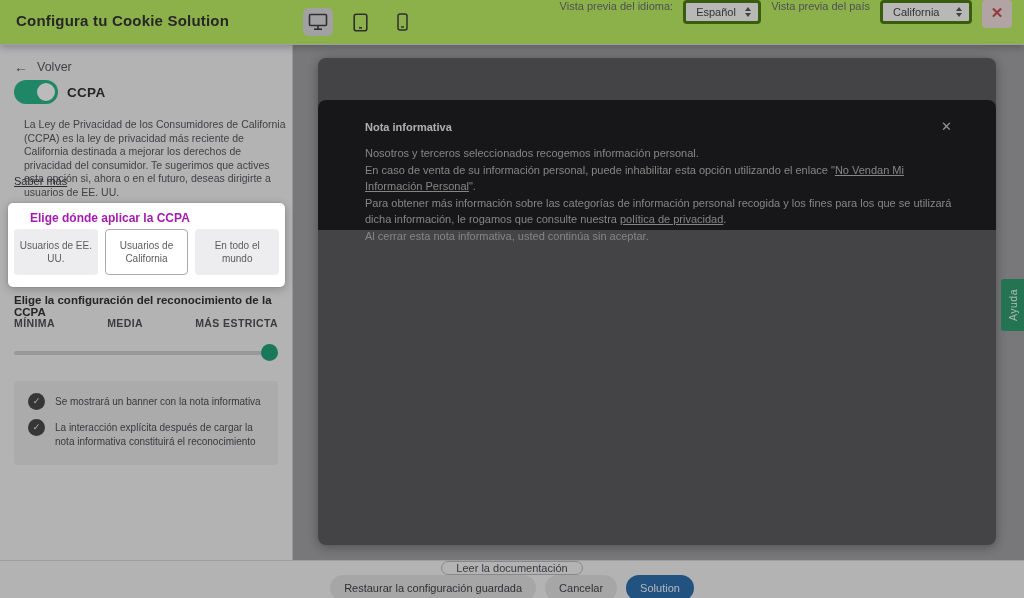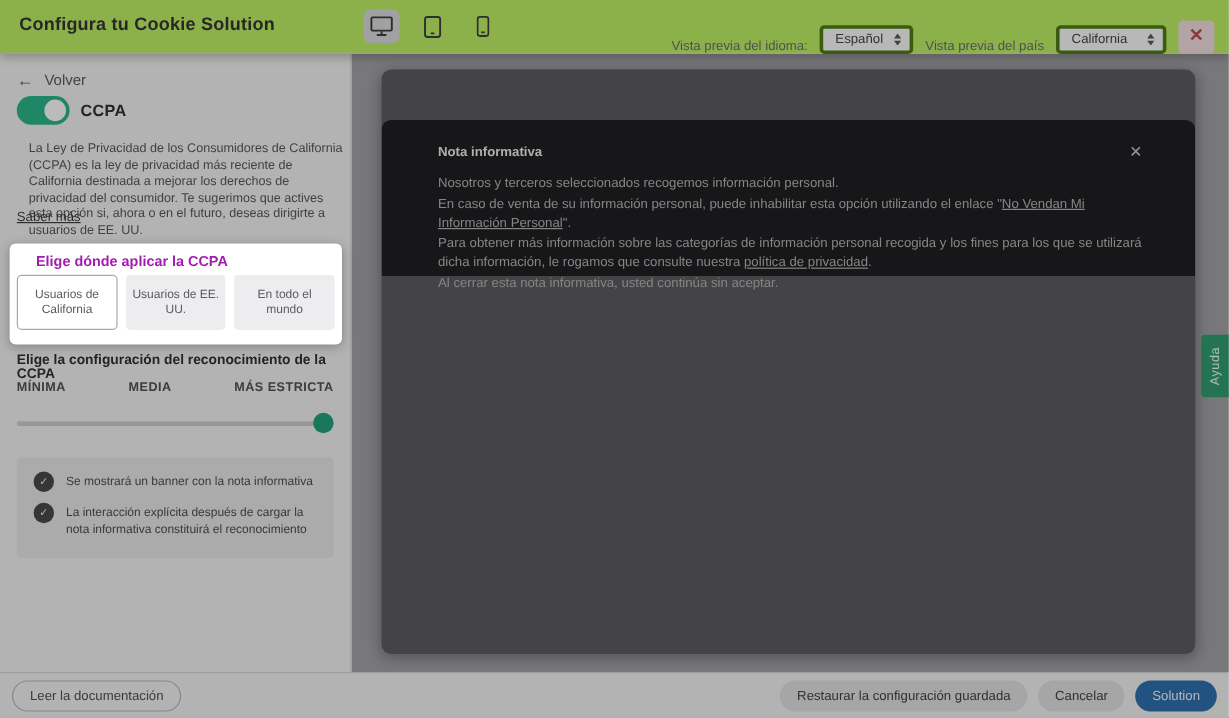--- a/index.html
+++ b/index.html
@@ -15,21 +15,21 @@
     position:absolute; left:0; top:0; width:1024px; height:45px;
     background:#bef264; border-bottom:1px solid #d9d9db;
     box-shadow:0 3px 7px rgba(0,0,0,.22);
     display:flex; align-items:center; z-index:3;
   }
   .app-title { position:absolute; left:16px; top:12px; font-size:15px; font-weight:700; color:#323234; letter-spacing:.2px;}
   .devices { position:absolute; left:303px; top:8px; display:flex; align-items:center; gap:12px; }
   .device-btn { width:30px; height:28px; border-radius:6px; display:flex; align-items:center; justify-content:center; }
   .device-btn.selected { background:#dcdcde; }
   .device-btn svg { display:block; }
-  .topbar-right { position:absolute; right:12px; top:0; height:45px; display:flex; align-items:flex-end; gap:10px; }
+  .topbar-right { position:absolute; right:12px; top:0; height:45px; display:flex; align-items:flex-start; gap:10px; }
   .tb-label { font-size:11px; color:#6b6b6e; white-space:nowrap; }
   .select {
     height:24px; background:#fbfbfc; border:3px solid #4d7c0f; border-radius:4px;
     display:flex; align-items:center; justify-content:space-between;
     padding:0 7px 0 10px; font-size:11px; color:#434346; cursor:pointer;
   }
   .select.lang { width:78px; } .select.country { width:92px; }
   .updown { display:flex; flex-direction:column; gap:2px; margin-left:6px; }
   .updown i { display:block; width:0; height:0; border-left:3px solid transparent; border-right:3px solid transparent; }
   .updown i.up { border-bottom:4px solid #57575a; }
@@ -99,21 +99,21 @@
   }
   .help-tab span {
     writing-mode:vertical-rl; transform:rotate(180deg);
     font-size:10.5px; color:#eafff5; letter-spacing:.5px;
   }
 
   
   .bottombar {
     position:absolute; left:0; top:560px; width:1024px; height:38px;
     background:#f4f4f6; border-top:1px solid #d9d9db; z-index:3;
-    display:flex; align-items:center; justify-content:space-between; padding:0 10px;
+    display:flex; align-items:center; justify-content:space-between; padding:0 10px;flex-direction:column;
   }
   .pill { height:26px; border-radius:13px; display:flex; align-items:center; padding:0 14px; font-size:11px; white-space:nowrap; cursor:pointer; }
   .pill.ghost { border:1px solid #b9b9bc; color:#4e4e52; background:transparent; }
   .pill.gray { background:#e2e2e4; color:#3f3f43; }
   .pill.primary { color:#f2f6fa; }
   .bb-right { display:flex; align-items:center; gap:9px; }
 
   
   .overlay { position:absolute; left:0; top:0; width:1024px; height:598px; background:rgba(10,10,12,.28); z-index:10; }
 </style>
@@ -204,22 +204,22 @@
     <div class="check-item">
       <span class="check-icon">✓</span>
       <span class="check-text">La interacción explícita después de cargar la nota informativa constituirá el reconocimiento</span>
     </div>
   </div>
 </div>
 
 <div class="spotlight">
   <div class="spot-heading">Elige dónde aplicar la CCPA</div>
   <div class="option-row">
+    <div class="option-btn">Usuarios de EE. UU.</div>
     <div class="option-btn selected">Usuarios de California</div>
-    <div class="option-btn">Usuarios de EE. UU.</div>
     <div class="option-btn">En todo el mundo</div>
   </div>
 </div>
 
 <div class="main">
   <div class="canvas">
     <div class="cookie-banner">
       <div class="cb-title">Nota informativa</div>
       <div class="cb-close">✕</div>
       <div class="cb-text">

